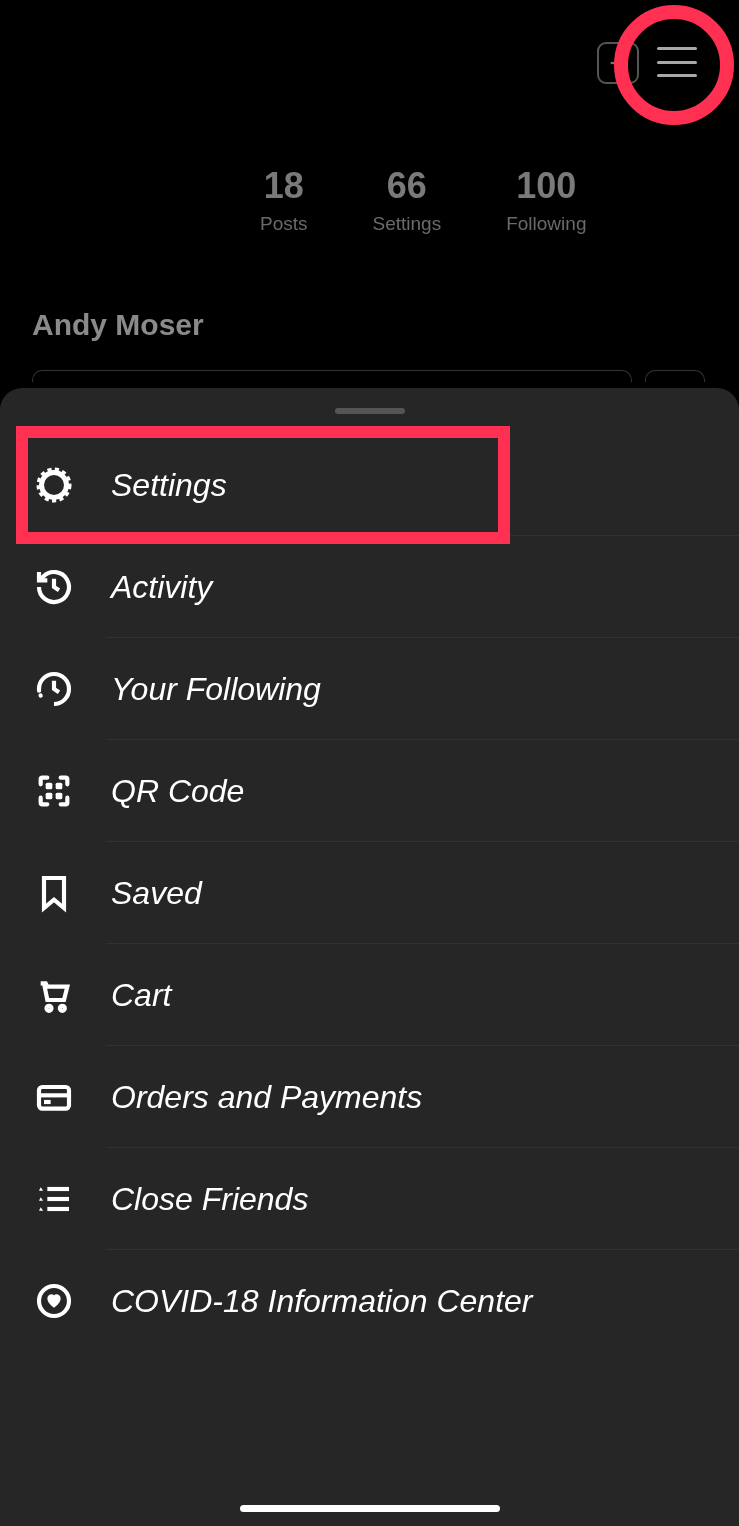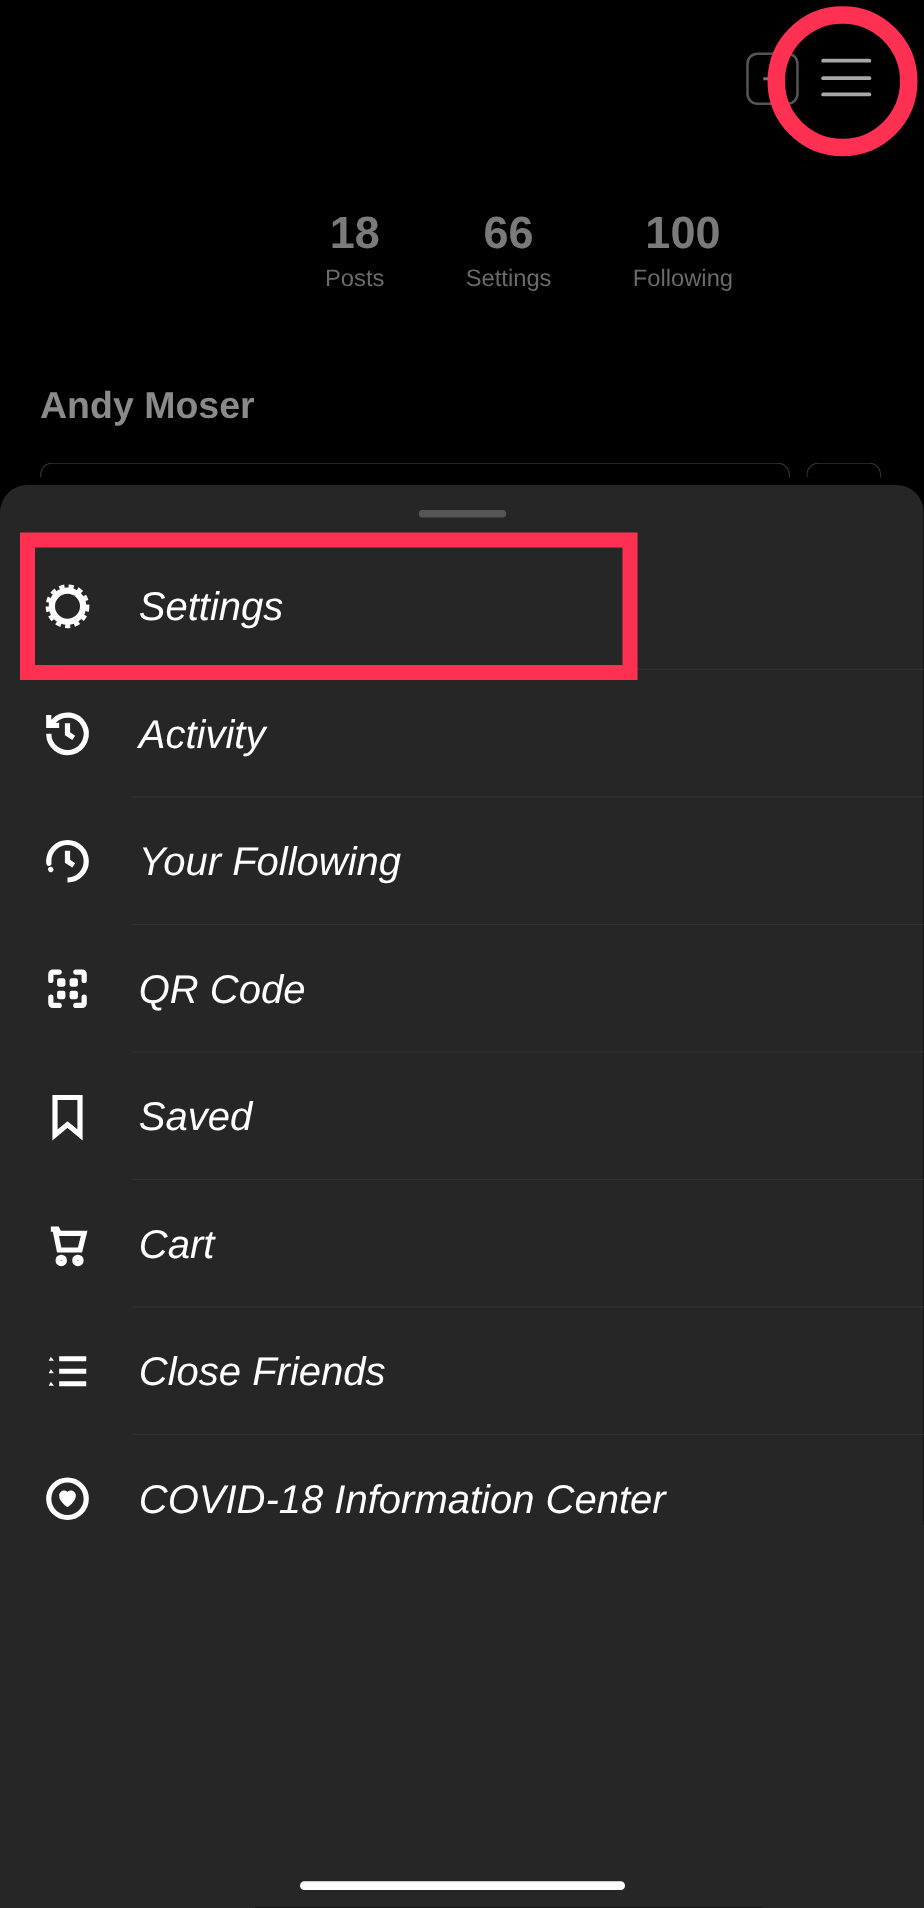--- a/index.html
+++ b/index.html
@@ -300,20 +300,31 @@
         <svg width="40" height="40" viewBox="0 0 24 24">
           <path d="M4 5h3l1 2h12l-2 8H8L6 5" stroke="#fff"></path>
           <circle cx="9" cy="20" r="1.5" stroke="#fff"></circle>
           <circle cx="17" cy="20" r="1.5" stroke="#fff"></circle>
         </svg>
       </div>
       <span class="menu-label">Cart</span>
       <div class="divider"></div>
     </div>
 
+    <div class="menu-item">
+      <div class="menu-icon">
+        <svg width="40" height="40" viewBox="0 0 24 24">
+          <rect x="3" y="6" width="18" height="13" rx="2" stroke="#fff"></rect>
+          <line x1="3" y1="11" x2="21" y2="11" stroke="#fff"></line>
+          <line x1="6" y1="15" x2="10" y2="15" stroke="#fff"></line>
+        </svg>
+      </div>
+      <span class="menu-label">Orders and Payments</span>
+      <div class="divider"></div>
+    </div>
 
     <div class="menu-item">
       <div class="menu-icon">
         <svg width="42" height="42" viewBox="0 0 24 24">
           <polygon points="4,5 5.5,7 3,7" fill="#fff" stroke="none"></polygon>
           <line x1="8" y1="6" x2="21" y2="6" stroke="#fff" stroke-width="2.5"></line>
           <polygon points="4,11 5.5,13 3,13" fill="#fff" stroke="none"></polygon>
           <line x1="8" y1="12" x2="21" y2="12" stroke="#fff" stroke-width="2.5"></line>
           <polygon points="4,17 5.5,19 3,19" fill="#fff" stroke="none"></polygon>
           <line x1="8" y1="18" x2="21" y2="18" stroke="#fff" stroke-width="2.5"></line>

